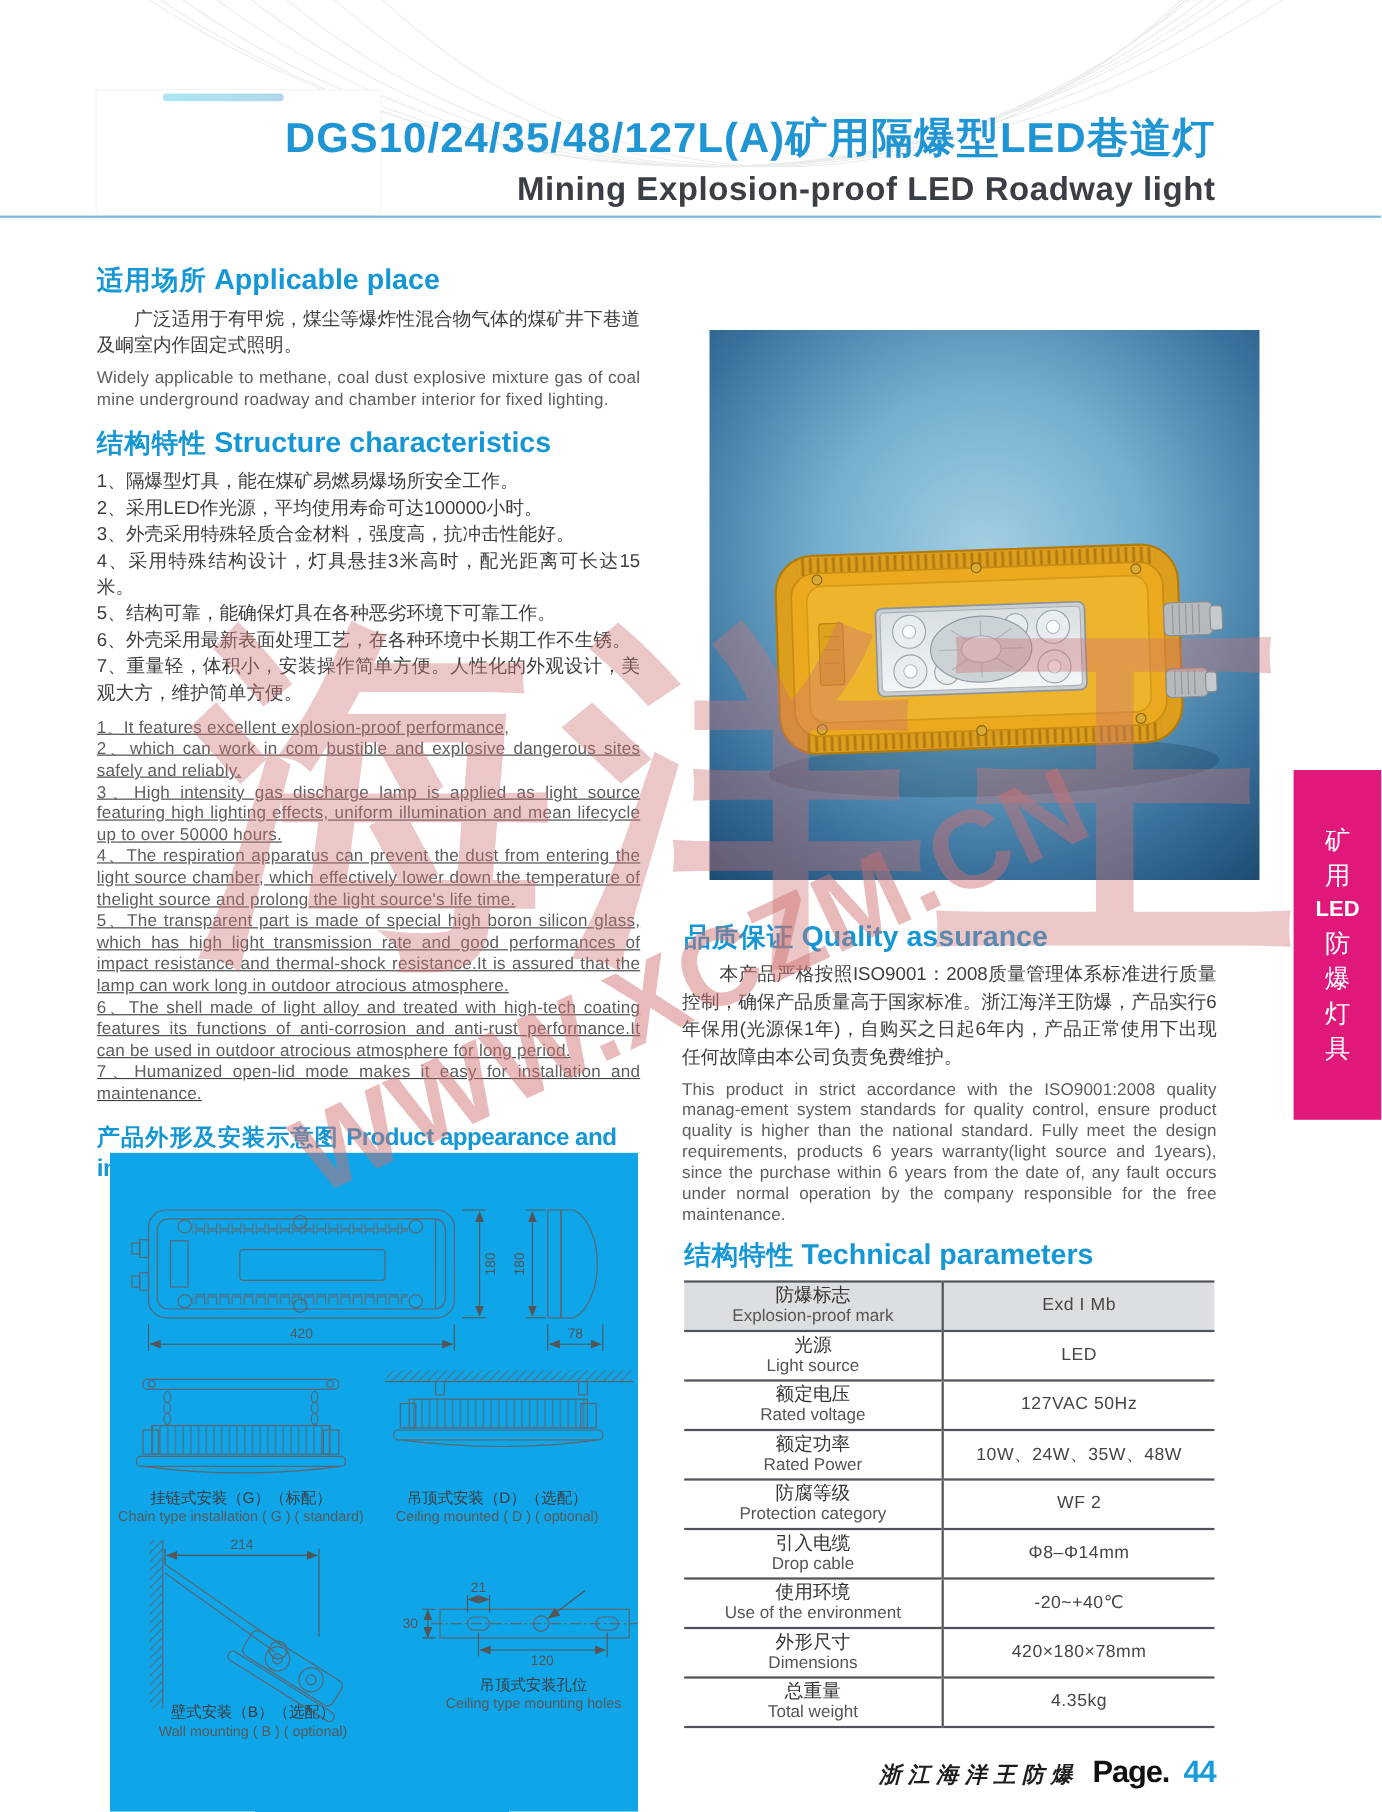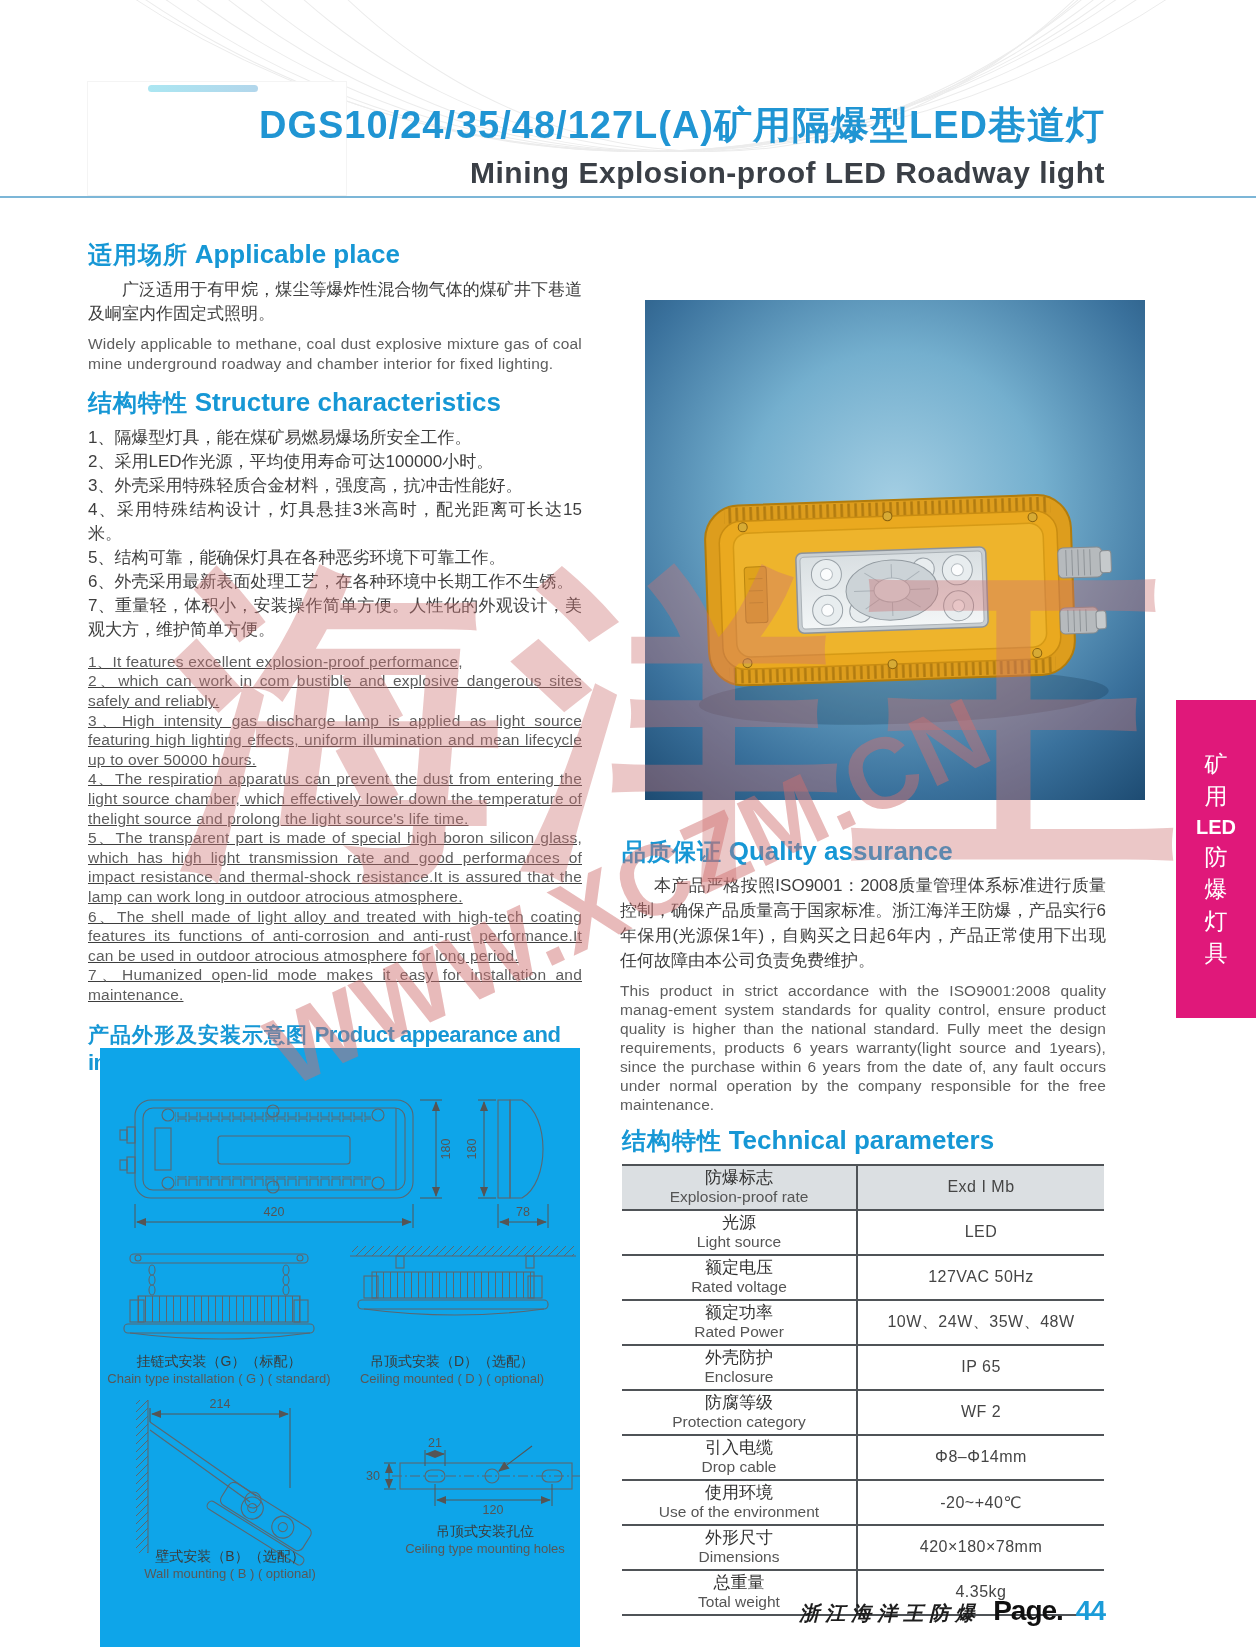--- a/index.html
+++ b/index.html
@@ -344,21 +344,21 @@
     <p class="q-zh">本产品严格按照ISO9001：2008质量管理体系标准进行质量控制，确保产品质量高于国家标准。浙江海洋王防爆，产品实行6年保用(光源保1年)，自购买之日起6年内，产品正常使用下出现任何故障由本公司负责免费维护。</p>
     <p class="q-en">This product in strict accordance with the ISO9001:2008 quality manag-ement system standards for quality control, ensure product quality is higher than the national standard. Fully meet the design requirements, products 6 years warranty(light source and 1years), since the purchase within 6 years from the date of, any fault occurs under normal operation by the company responsible for the free maintenance.</p>
 
     <h2 class="h2 h2-p"><span class="zh">结构特性</span> <span class="en">Technical parameters</span></h2>
 
     <table class="params">
       <tbody>
           <tr>
         <td class="pn">
               <div class="pn-zh">防爆标志</div>
-              <div class="pn-en">Explosion-proof rate</div>
+              <div class="pn-en">Explosion-proof mark</div>
             </td>
         <td class="pv">Exd  I Mb</td>
       </tr>
       <tr>
         <td class="pn">
               <div class="pn-zh">光源</div>
               <div class="pn-en">Light source</div>
             </td>
         <td class="pv">LED</td>
       </tr>
@@ -368,27 +368,20 @@
               <div class="pn-en">Rated voltage</div>
             </td>
         <td class="pv">127VAC  50Hz</td>
       </tr>
       <tr>
         <td class="pn">
               <div class="pn-zh">额定功率</div>
               <div class="pn-en">Rated Power</div>
             </td>
         <td class="pv">10W、24W、35W、48W</td>
-      </tr>
-      <tr>
-        <td class="pn">
-              <div class="pn-zh">外壳防护</div>
-              <div class="pn-en">Enclosure</div>
-            </td>
-        <td class="pv">IP 65</td>
       </tr>
       <tr>
         <td class="pn">
               <div class="pn-zh">防腐等级</div>
               <div class="pn-en">Protection category</div>
             </td>
         <td class="pv">WF 2</td>
       </tr>
       <tr>
         <td class="pn">

